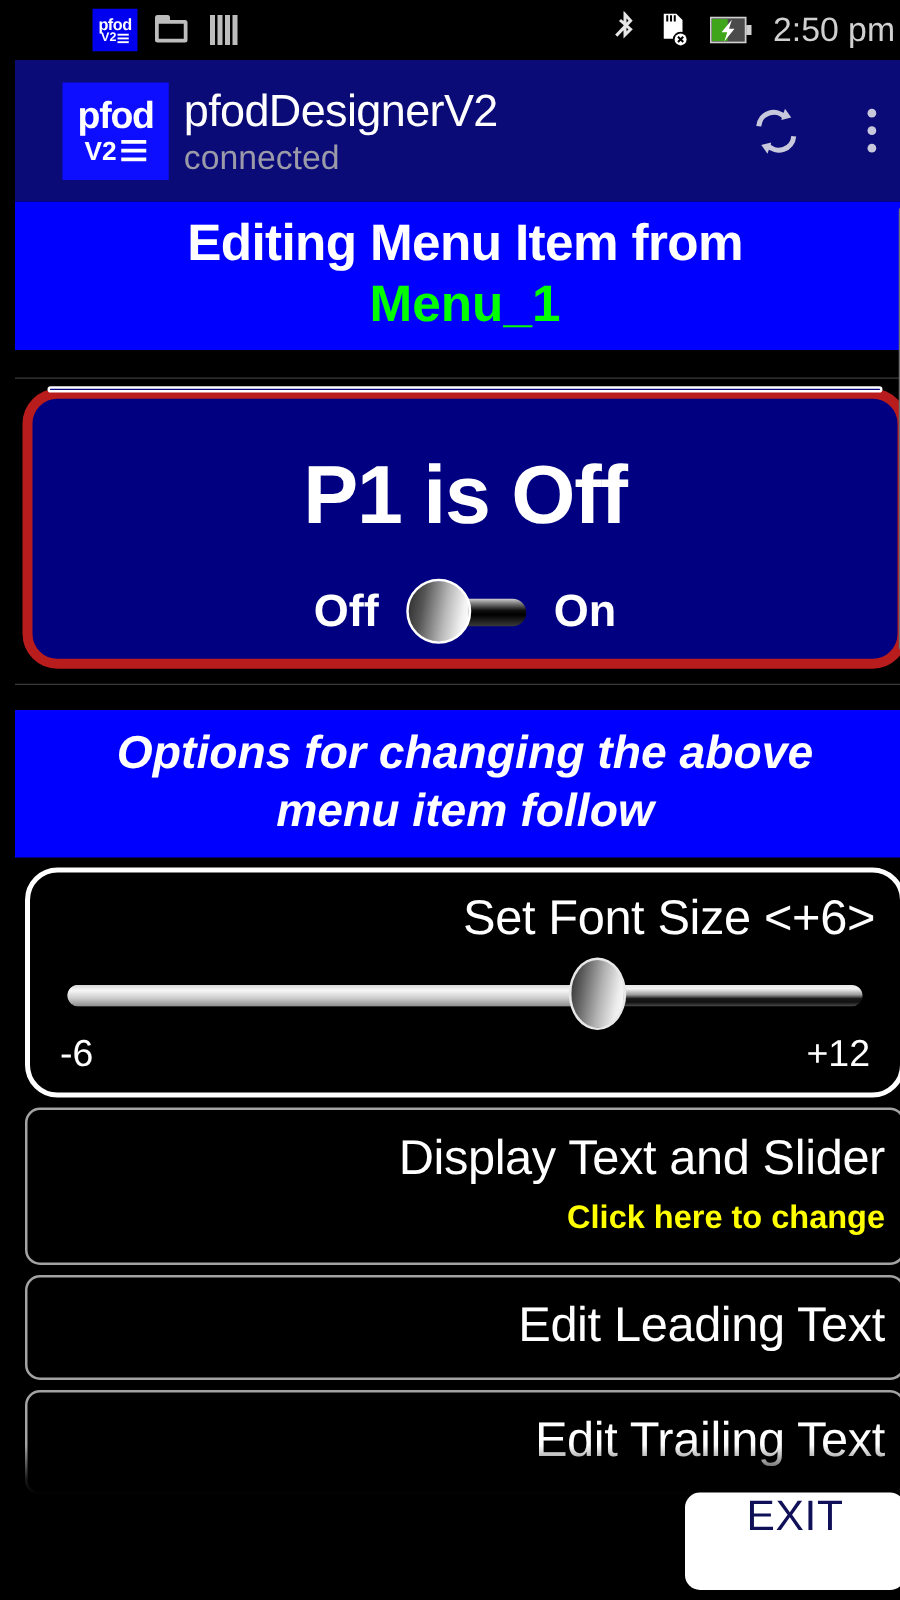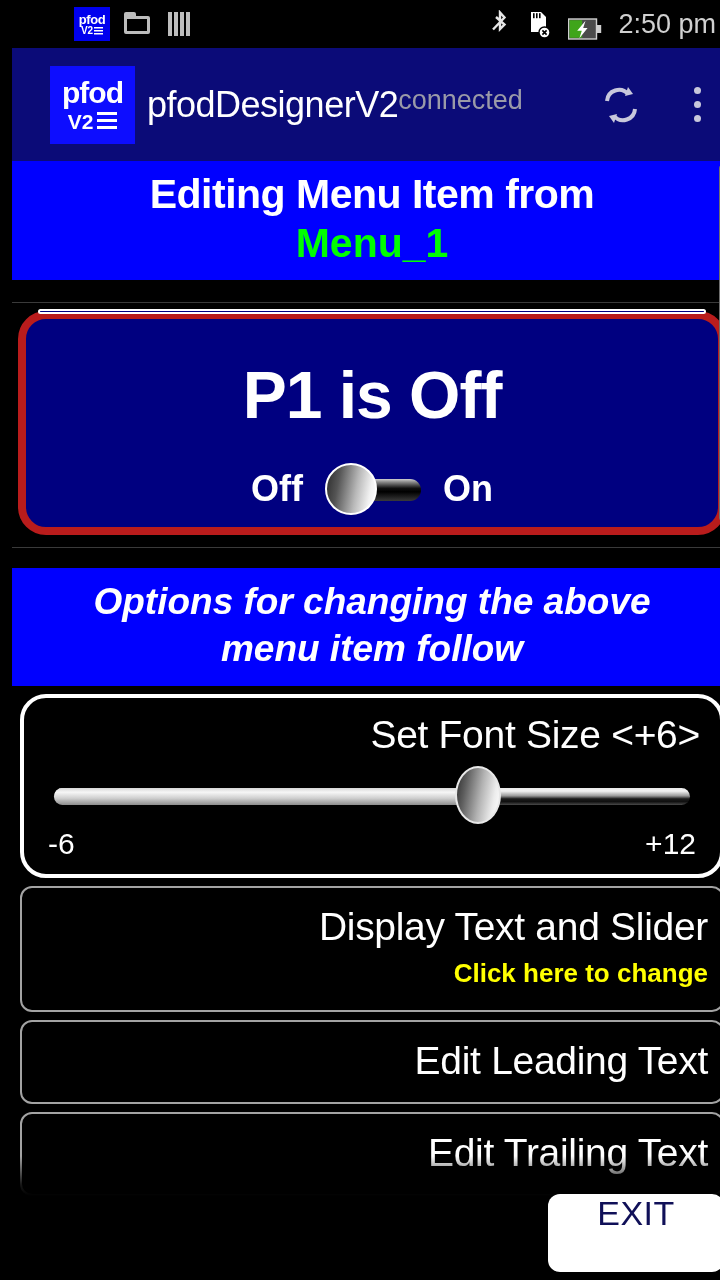--- a/index.html
+++ b/index.html
@@ -35,21 +35,21 @@
   .sb-left {
     display: flex;
     align-items: center;
     gap: 14px;
     margin-left: 62px;
   }
   .sb-right {
     position: absolute;
     right: 16px;
     display: flex;
-    align-items: flex-end;
+    align-items: center;
     gap: 16px;
   }
   .pfod-sb {
     width: 36px; height: 34px;
     background: #0000ee;
     display: flex;
     flex-direction: column;
     align-items: center;
     justify-content: center;
     line-height: 1;
@@ -158,21 +158,21 @@
     display: inline-block;
     width: 20px; height: 18px;
     background:
       linear-gradient(#fff,#fff) 0 0/20px 3px no-repeat,
       linear-gradient(#fff,#fff) 0 7px/20px 3px no-repeat,
       linear-gradient(#fff,#fff) 0 14px/20px 3px no-repeat;
   }
   .apptitles {
     margin-left: 12px;
     display: flex;
-    flex-direction: row;
+    flex-direction: column;
     justify-content: center;
   }
   .apptitle {
     color: #ffffff;
     font-size: 36px;
     line-height: 42px;
     letter-spacing: -0.5px;
   }
   .appsub {
     color: #9a9aa8;

